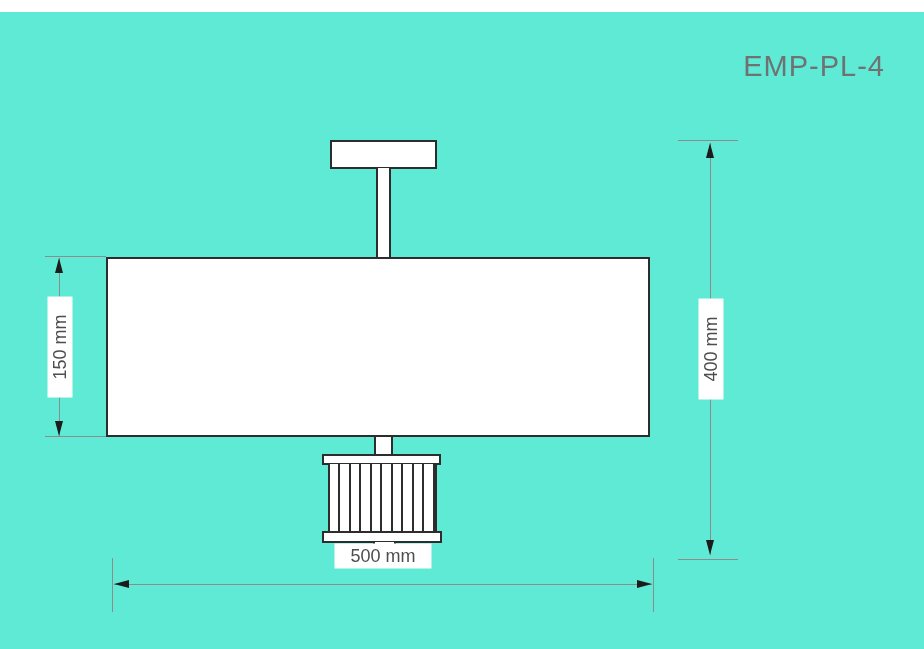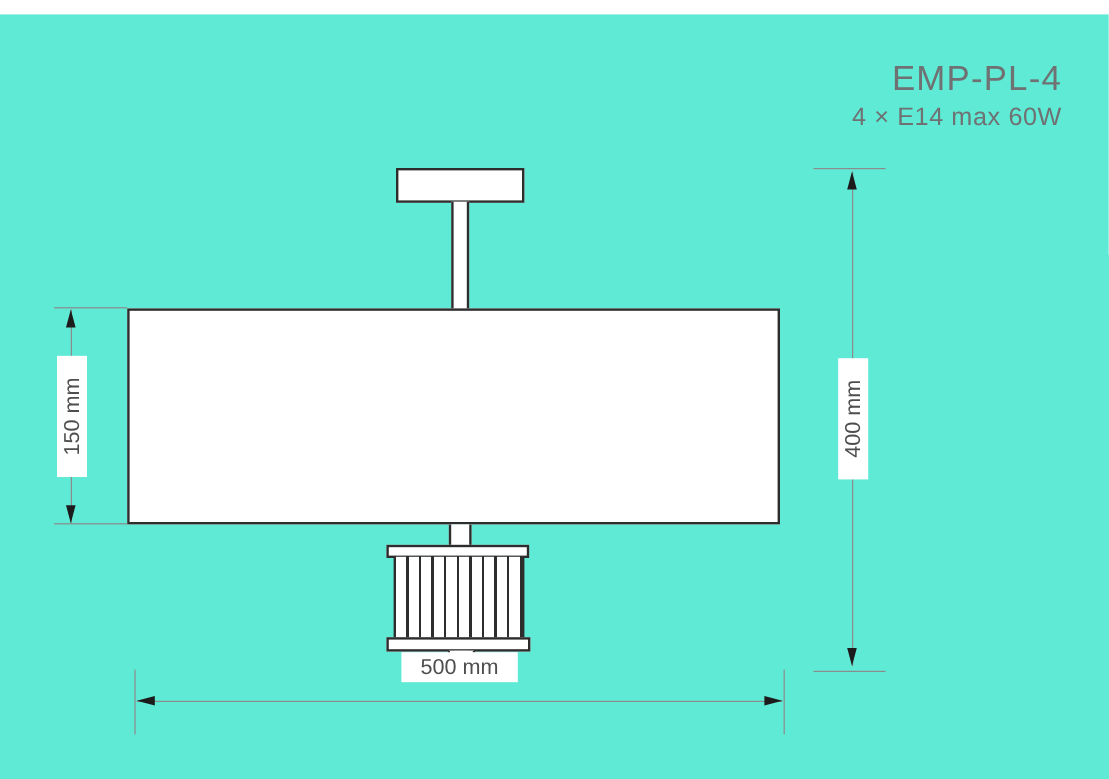--- a/index.html
+++ b/index.html
@@ -45,21 +45,20 @@
   .dim-label.horiz{transform:translate(-50%,-50%);padding:2px 16px;}
   .dim-label.vert{transform:translate(-50%,-50%) rotate(-90deg);padding:2px 18px;}
 </style>
 </head>
 <body>
 
 <div class="page">
 
   <div class="header">
     <div class="model">EMP-PL-4</div>
-    <div class="spec">4 × E14 max 60W</div>
   </div>
 
   <div class="fx canopy"></div>
   <div class="stem-upper" style="position:absolute;box-sizing:border-box;"></div>
   <div class="fx shade"></div>
   <div class="stem-lower" style="position:absolute;box-sizing:border-box;"></div>
   <div class="fx cap-top"></div>
   <div class="ribs" style="position:absolute;box-sizing:border-box;"></div>
   <div class="fx cap-bottom"></div>
   <div class="finial"></div>

